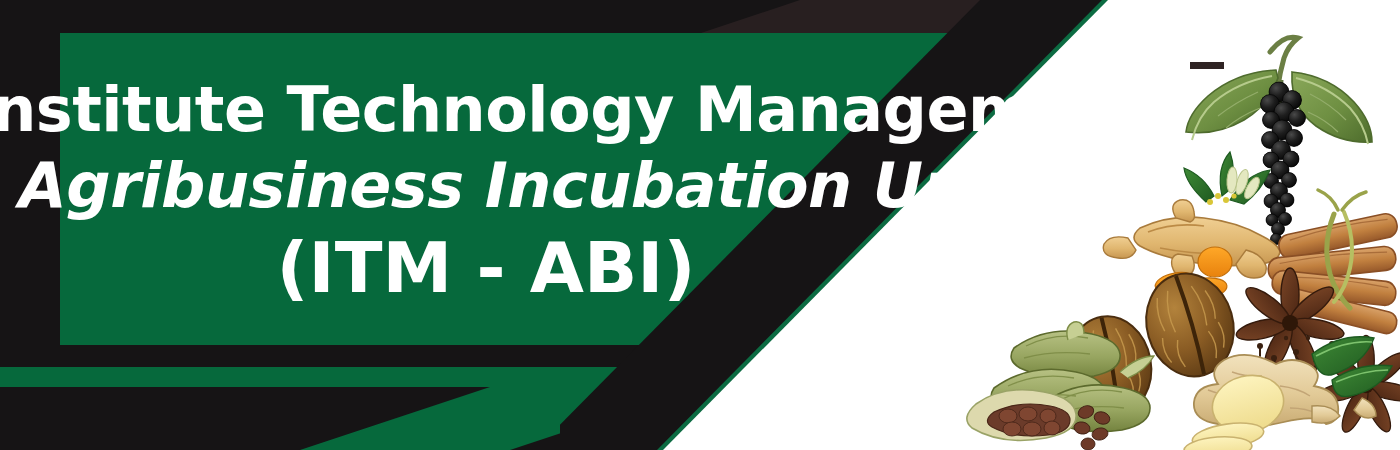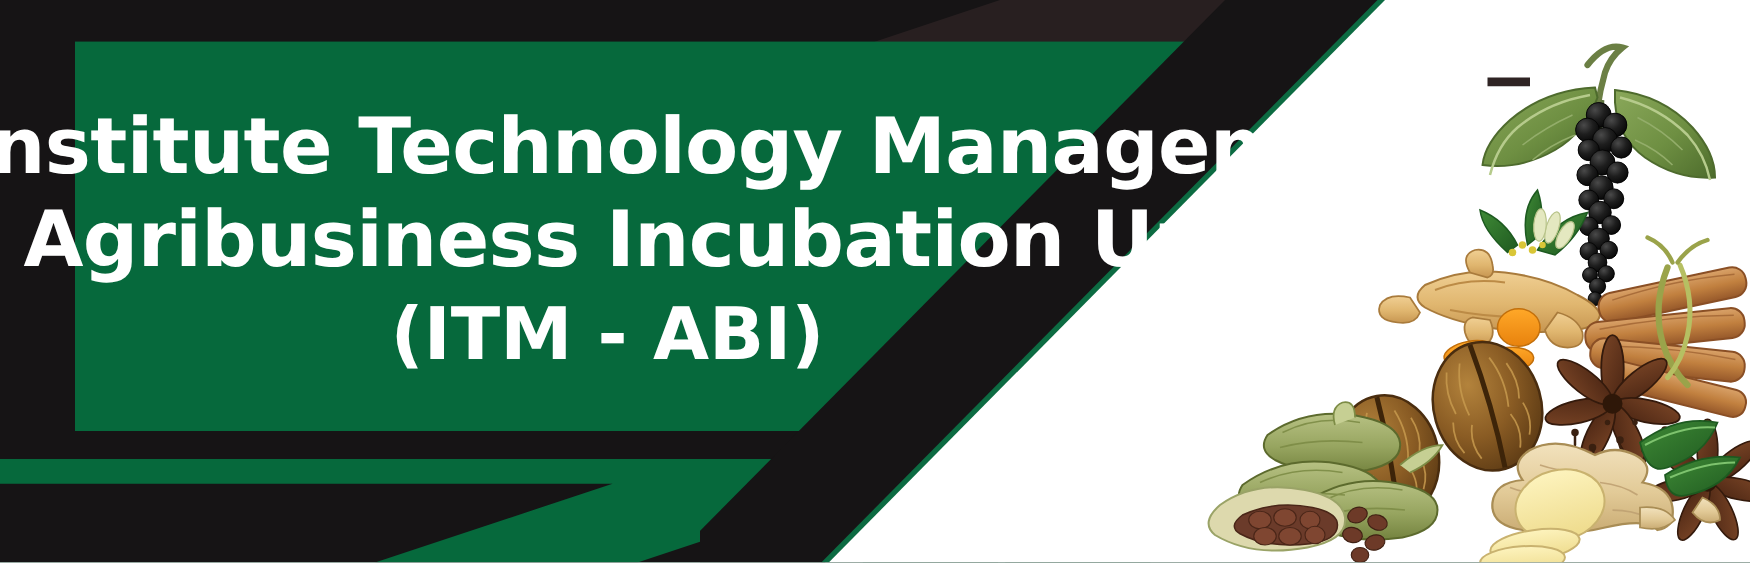--- a/index.html
+++ b/index.html
@@ -40,22 +40,22 @@
   }
   .tline{
     color:#ffffff;
     font-weight:bold;
     letter-spacing:-0.5px;
     line-height:1.06;
     white-space:nowrap;
     text-align:center;
   }
   #tline-1{font-size:62px;margin-left:-14px;}
-  #tline-2{font-size:62px;margin-left:-95px;margin-top:10px;}
-  #tline-3{font-size:58px;margin-left:-158px;margin-top:12px;letter-spacing:0px;}
+  #tline-2{font-size:62px;margin-left:-95px;margin-top:10px;font-style:italic;}
+  #tline-3{font-size:70px;margin-left:-158px;margin-top:12px;letter-spacing:0px;}
 
   
   #lower-band{
     position:absolute;
     left:0; top:367px;
     width:800px; height:83px;
     background:#06693C;
     clip-path:polygon(0 0, 800px 0, 800px 20px, 700px 20px, 510px 83px, 300px 83px, 490px 20px, 0 20px);
     z-index:3;
   }

